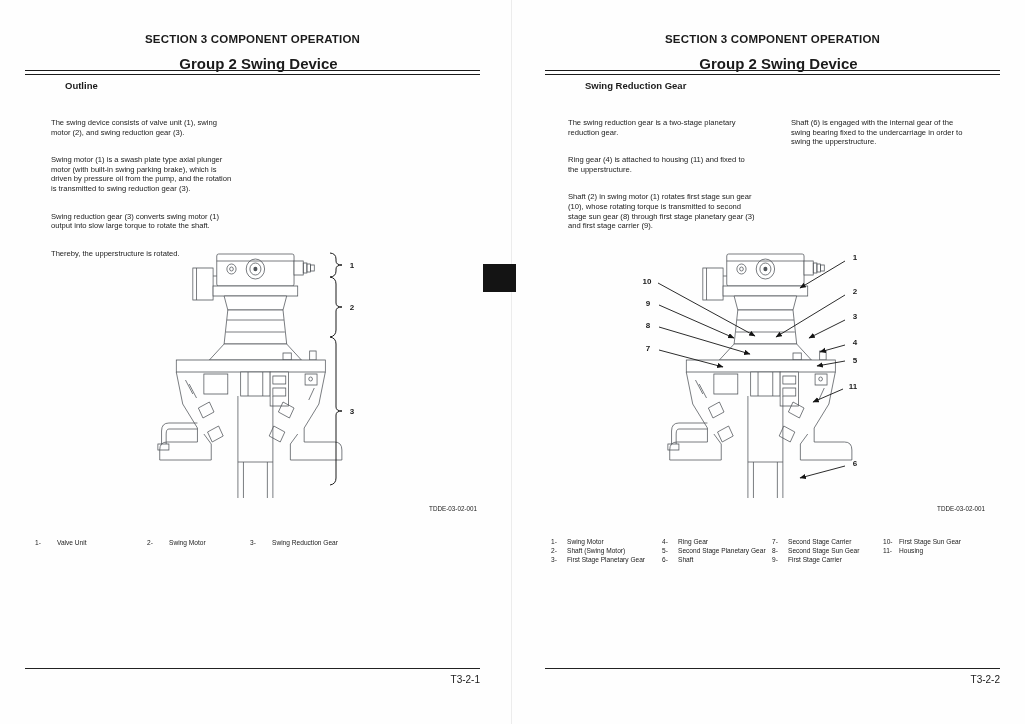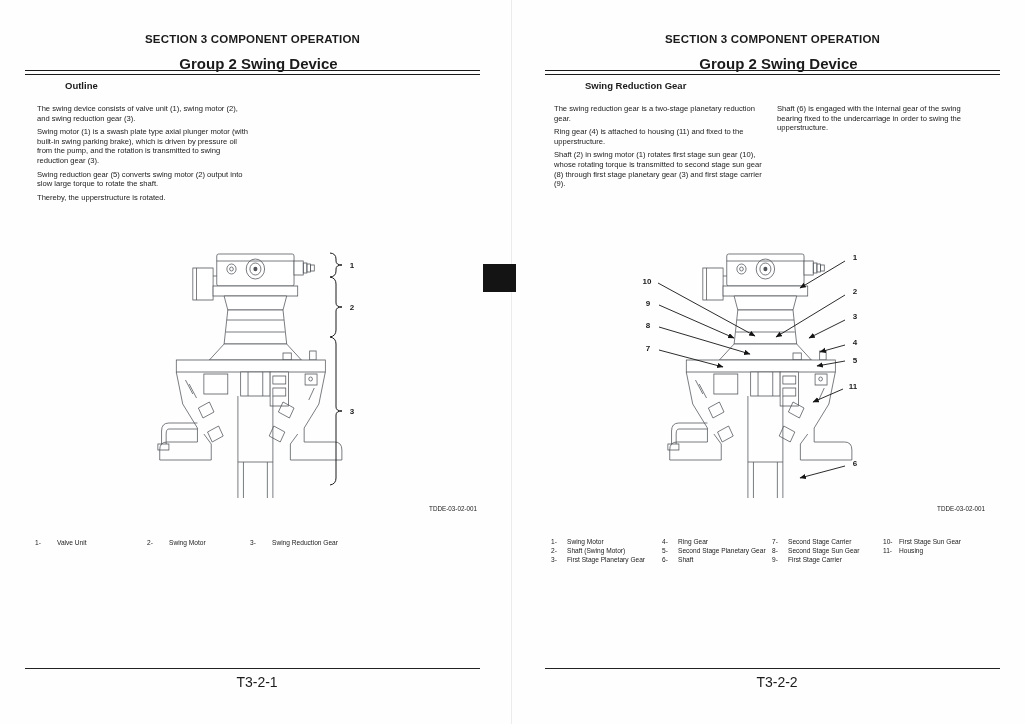--- a/index.html
+++ b/index.html
@@ -14,21 +14,21 @@
 
   .sec-title{position:absolute;top:33px;left:0;right:0;text-align:center;
              font-size:11.5px;font-weight:bold;letter-spacing:.2px;}
   .grp-title{position:absolute;top:55px;left:12px;right:0;text-align:center;
              font-size:15px;font-weight:bold;}
   .hrule2{position:absolute;top:70px;left:0;right:0;height:3px;
           border-top:1.6px solid #1b1b1b;border-bottom:1px solid #1b1b1b;}
   .heading{position:absolute;top:80px;left:8px;font-size:9.5px;font-weight:bold;margin-left:32px;}
 
   .body-col{position:absolute;top:100px;font-size:7.6px;line-height:9.6px;}
-  .body-col p{margin:4px;}
+  .body-col p{margin:18px;}
   .page.left  .col1{left:8px;width:223px;}
   .page.right .col1{left:5px;width:223px;}
   .page.right .col2{left:228px;width:214px;}
 
   .figure{position:absolute;}
   .page.left  .figure{left:115px;top:245px;width:235px;height:255px;}
   .page.right .figure{left:85px;top:245px;width:250px;height:255px;}
   .figure svg{position:absolute;left:0;top:0;}
   .co{position:absolute;transform:translate(-50%,-50%);font-size:8px;font-weight:bold;}
 
@@ -44,21 +44,21 @@
   .legend{position:absolute;font-size:6.6px;top:537px;left:0;right:0;}
   .li{position:absolute;display:flex;white-space:nowrap;top:2px;}
   .page.left .li .num{width:22px;}
   .li1{left:10px;} .li2{left:122px;} .li3{left:225px;}
   .lc{position:absolute;top:0;line-height:9.2px;}
   .lc1{left:6px;} .lc2{left:117px;} .lc3{left:227px;} .lc4{left:338px;}
   .lc .row{display:flex;white-space:nowrap;}
   .lc .num{width:16px;flex:0 0 auto;}
 
   .footer-rule{position:absolute;left:0;right:0;top:668px;border-top:1.2px solid #222;}
-  .pagenum{position:absolute;top:674px;left:9px;right:0;text-align:center;font-size:14px;}
+  .pagenum{position:absolute;top:674px;left:9px;right:0;text-align:right;font-size:10px;}
 </style>
 </head>
 <body>
 
 <div class="canvas">
 
   <svg width="0" height="0" style="position:absolute">
     <defs>
       <g id="device">
         <rect class="dwg wfill" x="52" y="20" width="22" height="32"></rect>
@@ -116,21 +116,21 @@
 
   <section class="page left">
     <div class="sec-title">SECTION 3 COMPONENT OPERATION</div>
     <div class="grp-title">Group 2 Swing Device</div>
     <div class="hrule2"></div>
     <div class="heading">Outline</div>
 
     <div class="body-col col1">
       <p>The swing device consists of valve unit (1), swing motor (2), and swing reduction gear (3).</p>
       <p>Swing motor (1) is a swash plate type axial plunger motor (with built-in swing parking brake), which is driven by pressure oil from the pump, and the rotation is transmitted to swing reduction gear (3).</p>
-      <p>Swing reduction gear (5) converts swing motor (2) output into slow large torque to rotate the shaft.</p>
+      <p>Swing reduction gear (3) converts swing motor (1) output into slow large torque to rotate the shaft.</p>
       <p>Thereby, the upperstructure is rotated.</p>
     </div>
 
     <div class="figure">
       <svg width="235" height="255" viewBox="0 0 235 255">
         <use href="#device" transform="translate(5,3) scale(0.92,1)"></use>
         <path class="brace" d="M190,8 Q196,8.5 196,14 L196,16 Q196,20 202,20 Q196,20 196,24 L196,26 Q196,31.5 190,32"></path>
         <path class="brace" d="M190,32 Q196,33 196,39 L196,58 Q196,62 202,62 Q196,62 196,66 L196,85 Q196,91 190,92"></path>
         <path class="brace" d="M190,92 Q196,93 196,99 L196,162 Q196,166 202,166 Q196,166 196,170 L196,233 Q196,239 190,240"></path>
       </svg>

